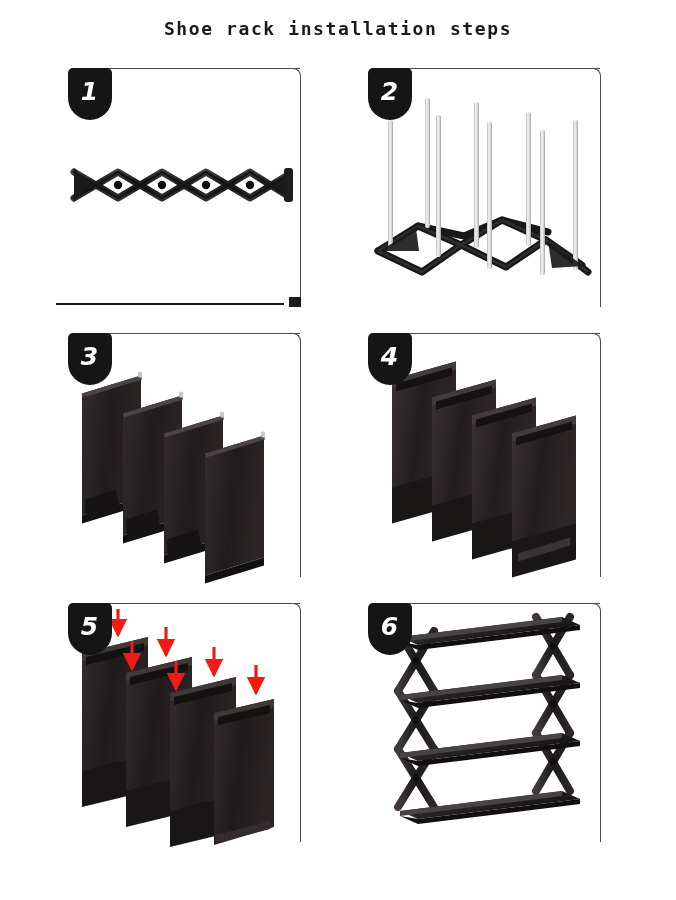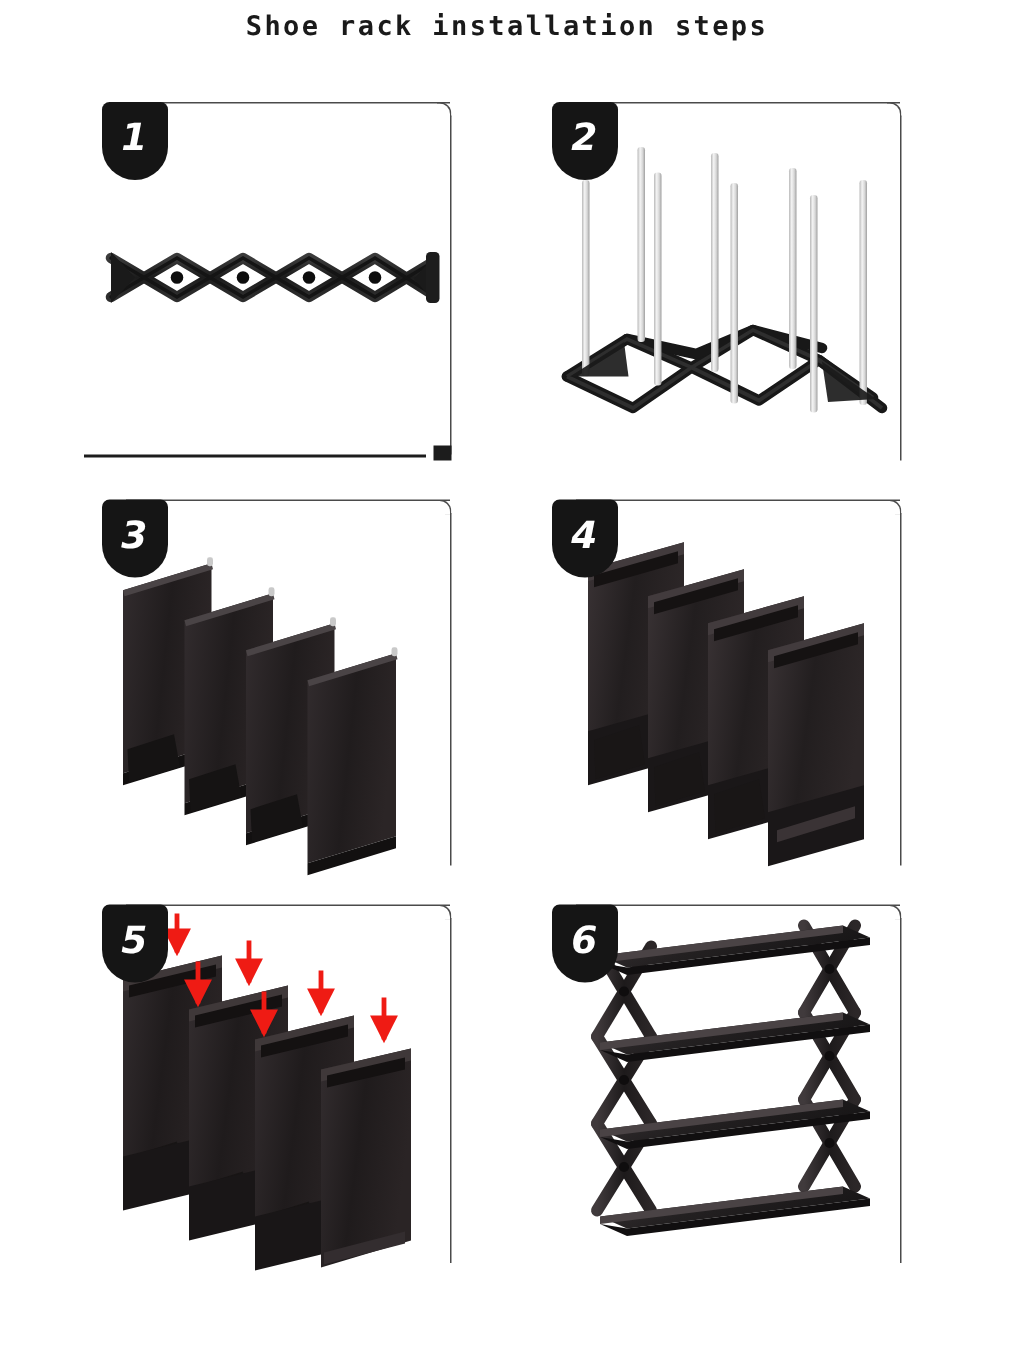--- a/index.html
+++ b/index.html
@@ -15,21 +15,21 @@
     position: relative;
   }
 
   #page-title {
     text-align: center;
     font-family: "DejaVu Sans Mono", monospace;
     font-size: 18px;
     font-weight: 700;
     letter-spacing: 1.6px;
     color: #1a1a1a;
-    padding-top: 7px;
+    padding-top: 18px;
     margin: 0;
     line-height: 22px;
   }
 
   #steps-grid {
     position: absolute;
     left: 0; top: 60px;
     width: 676px;
     display: grid;
     grid-template-columns: 1fr 1fr;

